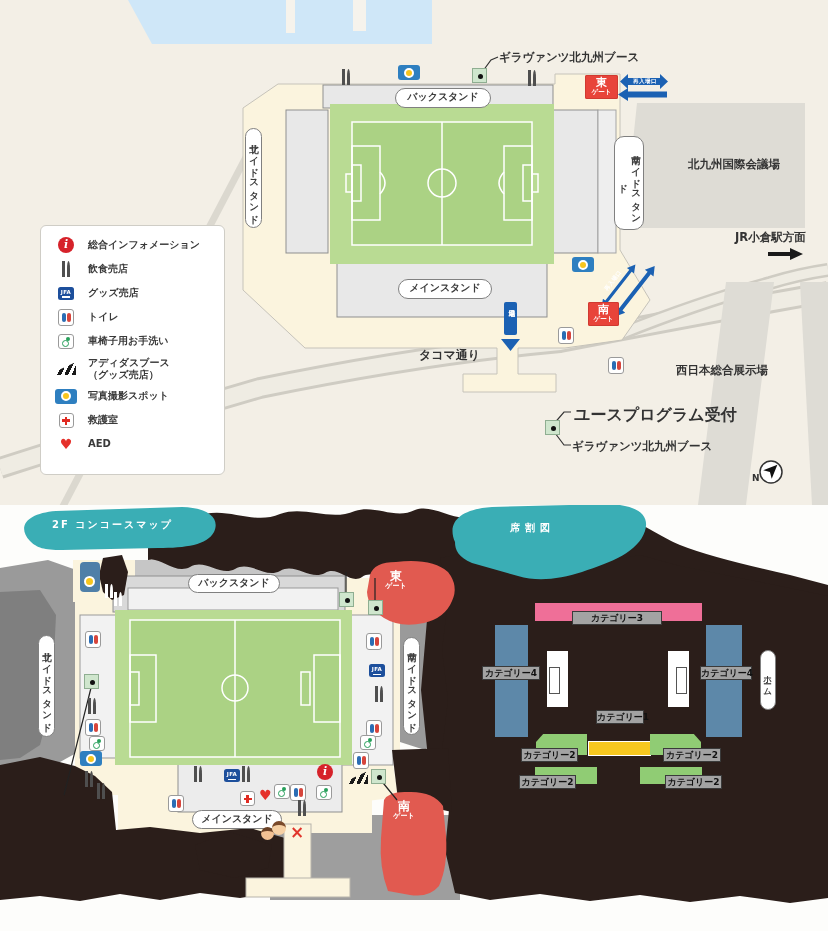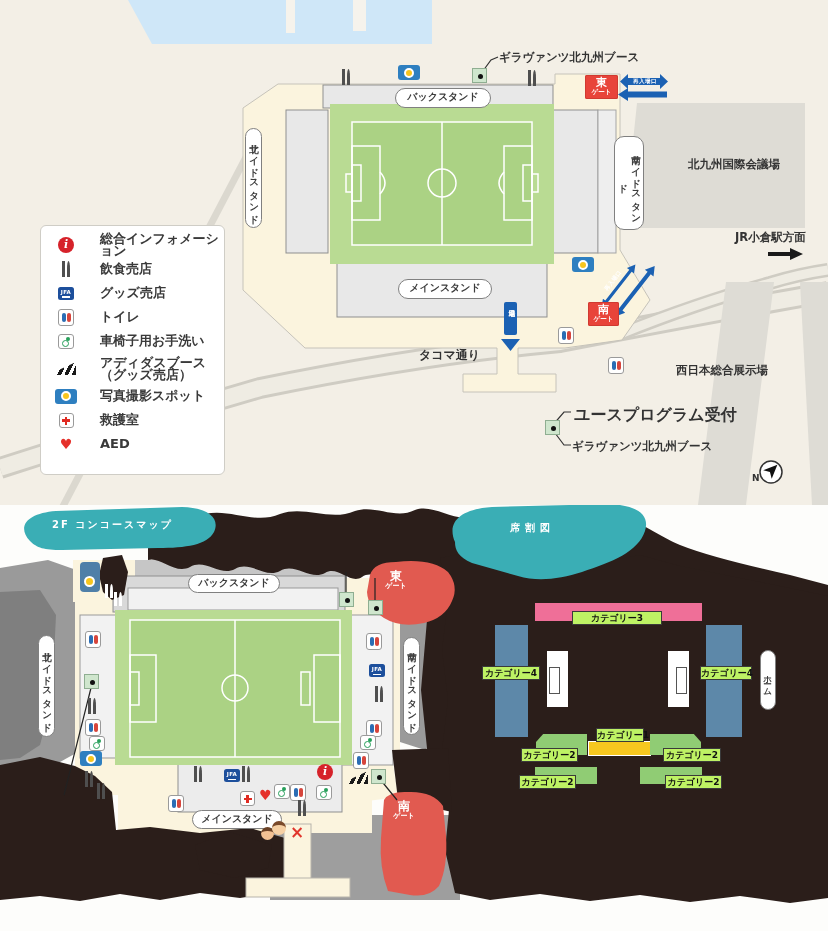--- a/index.html
+++ b/index.html
@@ -26,25 +26,25 @@
   .gate-label .g2{font-size:7px;line-height:9px;display:block;}
   .banner-text{position:absolute;color:#fff;font-weight:bold;font-size:10px;letter-spacing:2px;z-index:7;}
   .arrow-label{position:absolute;color:#fff;font-weight:bold;font-size:5.5px;letter-spacing:.5px;z-index:5;}
   .exit-label{position:absolute;color:#fff;font-weight:bold;font-size:6.5px;writing-mode:vertical-rl;z-index:5;}
   
   #legend{position:absolute;left:40px;top:225px;width:185px;height:250px;background:#fff;
           border:1px solid #cfcdc6;border-radius:6px;box-sizing:border-box;padding:7px 0 0 13px;z-index:5;}
   .legend-row{display:flex;align-items:center;gap:10px;height:24px;}
   .legend-row.two{height:31px;}
   .legend-row .ic{width:24px;display:flex;justify-content:center;flex-shrink:0;}
-  .legend-row .lab{font-size:13px;font-weight:bold;color:#3a3a3a;line-height:12px;margin-left:12px;}
+  .legend-row .lab{font-size:10px;font-weight:bold;color:#3a3a3a;line-height:12px;}
   .legend-row .ic .icon{position:relative;left:0;top:0;}
   
   .seat{position:absolute;z-index:4;}
-  .slabel{position:absolute;background:#bef264;border:1px solid #3a3a3a;font-size:9px;font-weight:bold;
+  .slabel{position:absolute;background:#a3a3a3;border:1px solid #3a3a3a;font-size:9px;font-weight:bold;
           color:#111;text-align:center;line-height:12px;z-index:5;white-space:nowrap;}
   
   .icon{position:absolute;box-sizing:border-box;z-index:6;}
   .icon::before,.icon::after{content:"";position:absolute;box-sizing:border-box;}
   .icon-toilet{width:16px;height:17px;background:#fff;border:1px solid #9a9a9a;border-radius:3px;}
   .icon-toilet::before{left:2.5px;top:3px;width:4px;height:9px;background:#2b6db4;border-radius:2px;}
   .icon-toilet::after{right:2.5px;top:3px;width:4px;height:9px;background:#d6453c;border-radius:2px;}
   .icon-fork{width:10px;height:16px;}
   .icon-fork::before{left:1px;top:0;width:2.5px;height:16px;background:#4f4f4f;}
   .icon-fork::after{right:1.5px;top:0;width:3px;height:16px;background:#4f4f4f;border-radius:60% 60% 0 0;}
@@ -349,21 +349,21 @@
     <div class="seat" style="left:676px;top:162px;width:9px;height:25px;background:#fff;border:1.5px solid #555;"></div>
     <div class="seat" style="left:588px;top:236px;width:61px;height:13px;background:#f6c71f;border:1px solid #fff;"></div>
     <div class="seat" style="left:536px;top:229px;width:51px;height:21px;background:#90cc74;-webkit-clip-path:polygon(14% 0,100% 0,100% 100%,0 100%,0 38%);clip-path:polygon(14% 0,100% 0,100% 100%,0 100%,0 38%);"></div>
     <div class="seat" style="left:650px;top:229px;width:51px;height:21px;background:#90cc74;-webkit-clip-path:polygon(0 0,86% 0,100% 38%,100% 100%,0 100%);clip-path:polygon(0 0,86% 0,100% 38%,100% 100%,0 100%);"></div>
     <div class="seat" style="left:535px;top:262px;width:62px;height:17px;background:#90cc74;"></div>
     <div class="seat" style="left:640px;top:262px;width:62px;height:17px;background:#90cc74;"></div>
 
     <div class="slabel" style="left:572px;top:106px;width:88px;">カテゴリー3</div>
     <div class="slabel" style="left:482px;top:161px;width:56px;">カテゴリー4</div>
     <div class="slabel" style="left:700px;top:161px;width:50px;">カテゴリー4</div>
-    <div class="slabel" style="left:596px;top:223px;width:46px;">カテゴリー1</div>
+    <div class="slabel" style="left:596px;top:205px;width:46px;">カテゴリー1</div>
     <div class="slabel" style="left:521px;top:243px;width:55px;">カテゴリー2</div>
     <div class="slabel" style="left:663px;top:243px;width:56px;">カテゴリー2</div>
     <div class="slabel" style="left:519px;top:270px;width:55px;">カテゴリー2</div>
     <div class="slabel" style="left:665px;top:270px;width:55px;">カテゴリー2</div>
     <div class="vpill" style="left:760px;top:145px;height:48px;z-index:6;font-size:8.5px;border-radius:9px;">ホーム</div>
 
     <div id="bottom-markers" class="abs" style="left:0;top:-505px;width:828px;height:931px;">
         <div class="icon icon-camera2" style="left: 80px; top: 562px;"></div>
         <div class="icon icon-forkw" style="left: 104px; top: 584px;"></div>
         <div class="icon icon-forkw" style="left: 113px; top: 592px;"></div>

